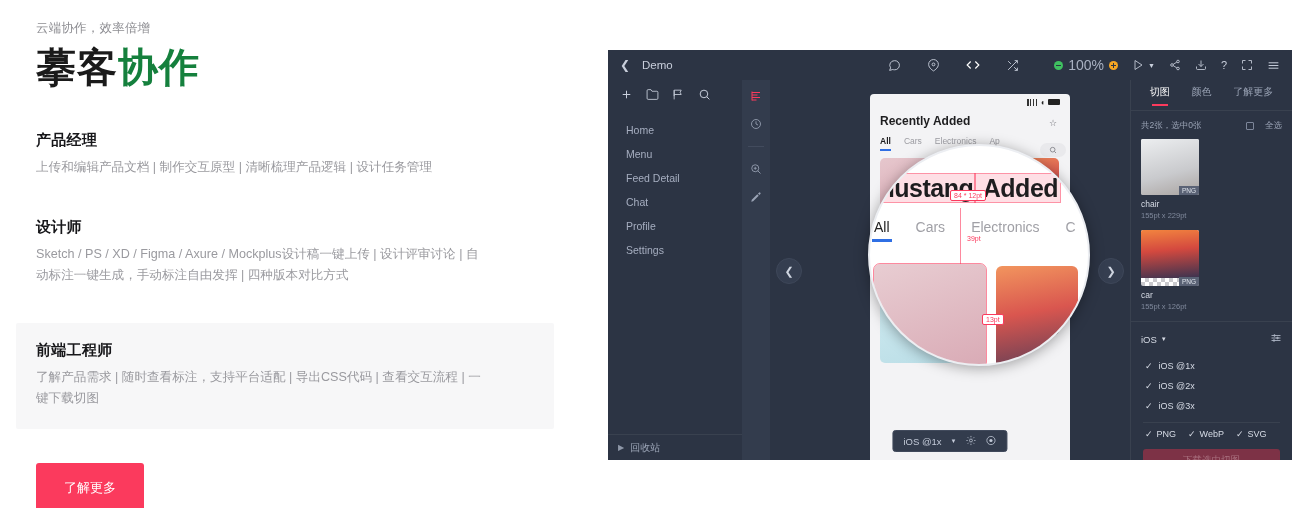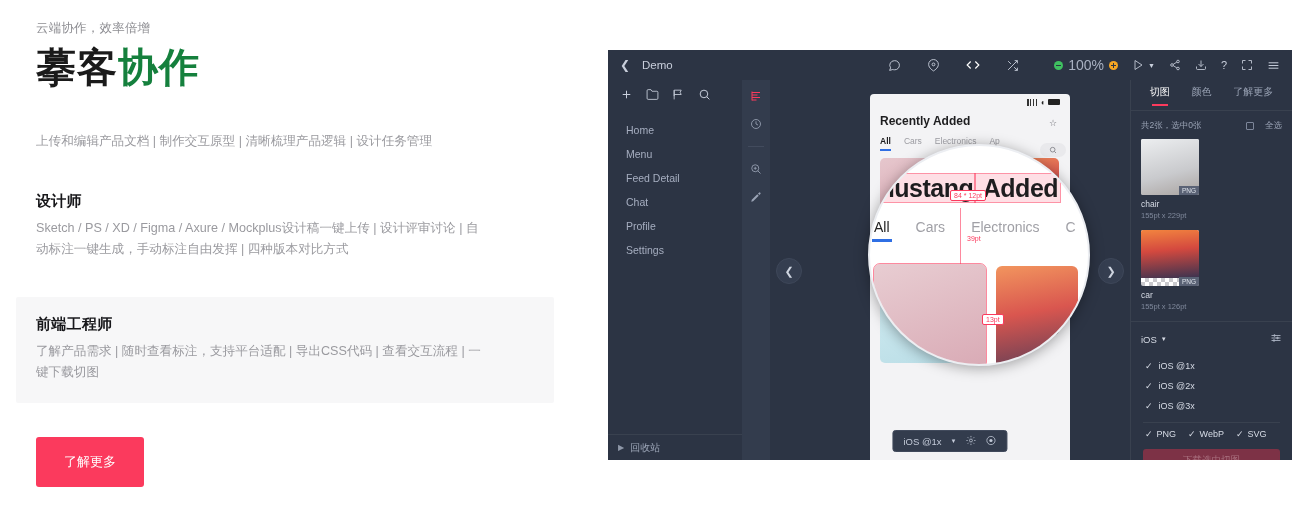--- a/index.html
+++ b/index.html
@@ -163,20 +163,21 @@
 
 <div class="page">
 
   <div class="left-col">
     <div class="eyebrow">云端协作，效率倍增</div>
     <div class="bigtitle">
       <span class="dark">摹客</span><span class="accent">协作</span>
     </div>
 
     <div class="feature-block">
+      <div class="feat-title">产品经理</div>
       <div class="feat-desc">上传和编辑产品文档 | 制作交互原型 | 清晰梳理产品逻辑 | 设计任务管理</div>
     </div>
 
     <div class="feature-block">
       <div class="feat-title">设计师</div>
       <div class="feat-desc">Sketch / PS / XD / Figma / Axure / Mockplus设计稿一键上传 | 设计评审讨论 | 自动标注一键生成，手动标注自由发挥 | 四种版本对比方式</div>
     </div>
 
     <div class="feature-block boxed">
       <div class="feat-title">前端工程师</div>

